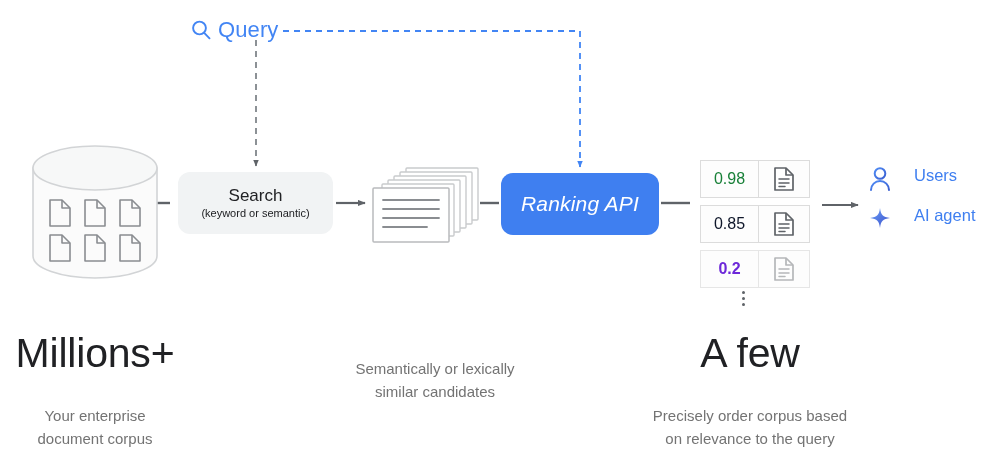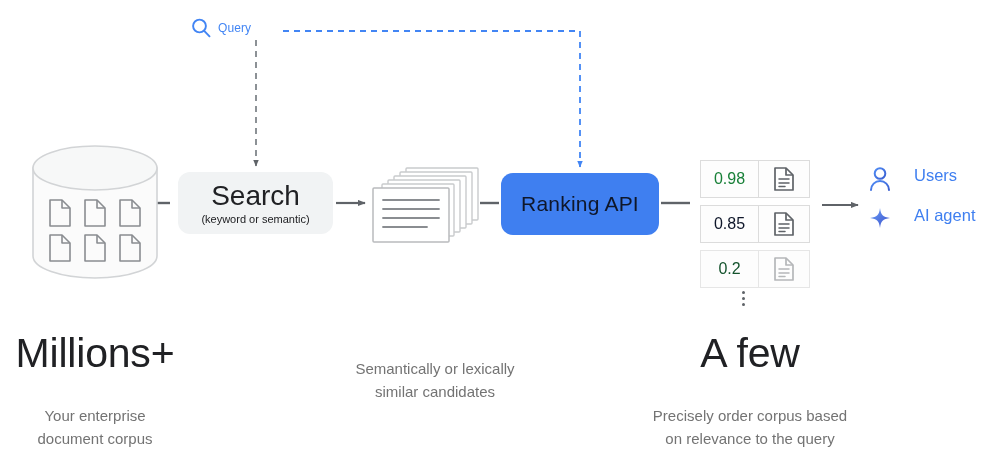--- a/index.html
+++ b/index.html
@@ -23,40 +23,40 @@
   
   #query-group {
     left: 190px;
     top: 17px;
     display: flex;
     align-items: center;
     gap: 6px;
   }
   #query-label {
     color: #4285f4;
-    font-size: 12px;
+    font-size: 22px;
     letter-spacing: .1px;
   }
 
   
   #search-node {
     left: 178px;
     top: 172px;
     width: 155px;
     height: 62px;
     background: #f1f3f4;
     border-radius: 12px;
     display: flex;
     flex-direction: column;
     align-items: center;
     justify-content: center;
     gap: 1px;
   }
   #search-title {
-    font-size: 28px;
+    font-size: 17px;
     color: #202124;
     line-height: 1.1;
   }
   #search-subtitle {
     font-size: 11px;
     color: #202124;
     line-height: 1.1;
   }
 
   
@@ -66,22 +66,23 @@
     width: 158px;
     height: 62px;
     background: #3f7ff0;
     border-radius: 12px;
     display: flex;
     align-items: center;
     justify-content: center;
   }
   #ranking-title {
     font-size: 21px;
-    color: #0f172a;
+    color: #ffffff;
     letter-spacing: .2px;
+    font-style: italic;
   }
 
   
   #results-list {
     left: 700px;
     top: 160px;
     display: flex;
     flex-direction: column;
     gap: 7px;
   }
@@ -296,21 +297,21 @@
           <g stroke="#5f6368" stroke-width="1.5" stroke-linecap="round">
             <line x1="6" y1="13" x2="16" y2="13"></line>
             <line x1="6" y1="17" x2="16" y2="17"></line>
             <line x1="6" y1="20.5" x2="12" y2="20.5"></line>
           </g>
         </svg>
       </div>
     </div>
 
     <div class="result-row" style="border-color:#e6e6e6;">
-      <div class="result-score" style="color:#14532d;border-right-color:#e6e6e6;">0.2</div>
+      <div class="result-score" style="color:#6d28d9;border-right-color:#e6e6e6;font-weight:bold;">0.2</div>
       <div class="result-doc">
         <svg width="22" height="26" viewBox="0 0 22 26" opacity="0.45">
           <path d="M2,2 L13,2 L20,9 L20,24 L2,24 Z" fill="#ffffff" stroke="#5f6368" stroke-width="1.7" stroke-linejoin="round"></path>
           <path d="M13,2 L13,9 L20,9" fill="none" stroke="#5f6368" stroke-width="1.7" stroke-linejoin="round"></path>
           <g stroke="#5f6368" stroke-width="1.5" stroke-linecap="round">
             <line x1="6" y1="13" x2="16" y2="13"></line>
             <line x1="6" y1="17" x2="16" y2="17"></line>
             <line x1="6" y1="20.5" x2="12" y2="20.5"></line>
           </g>
         </svg>

